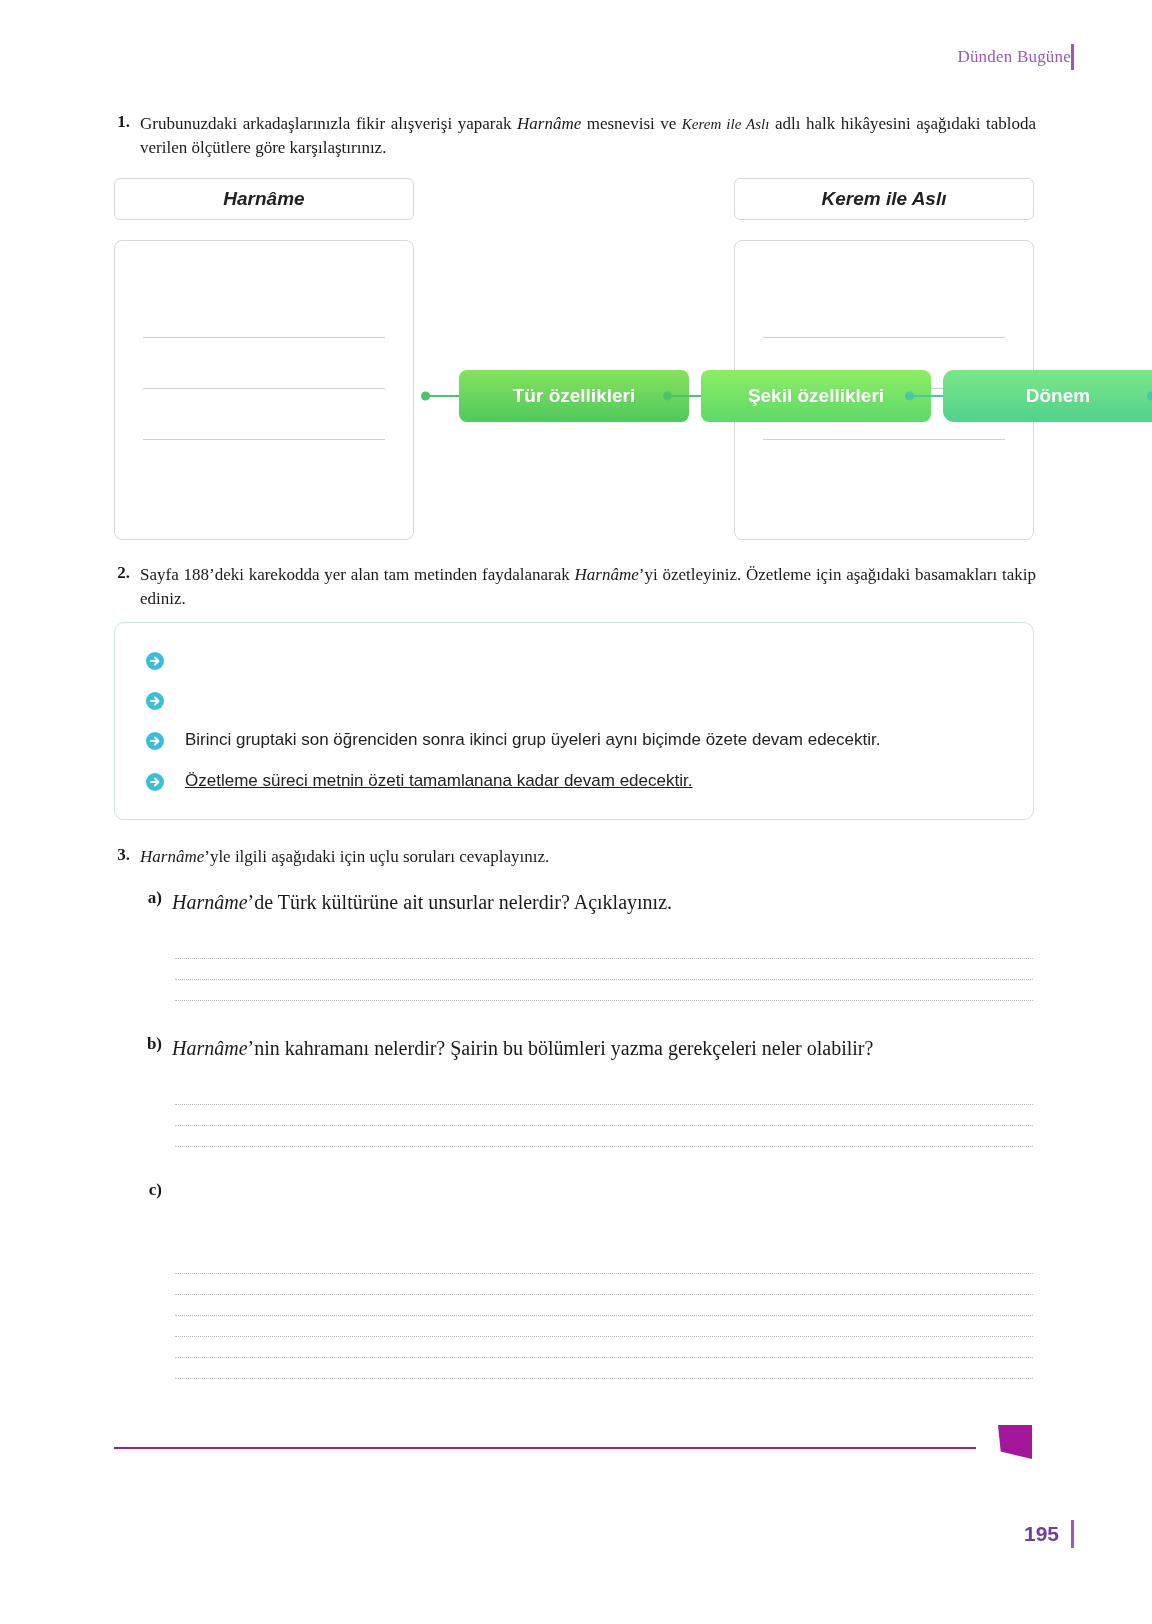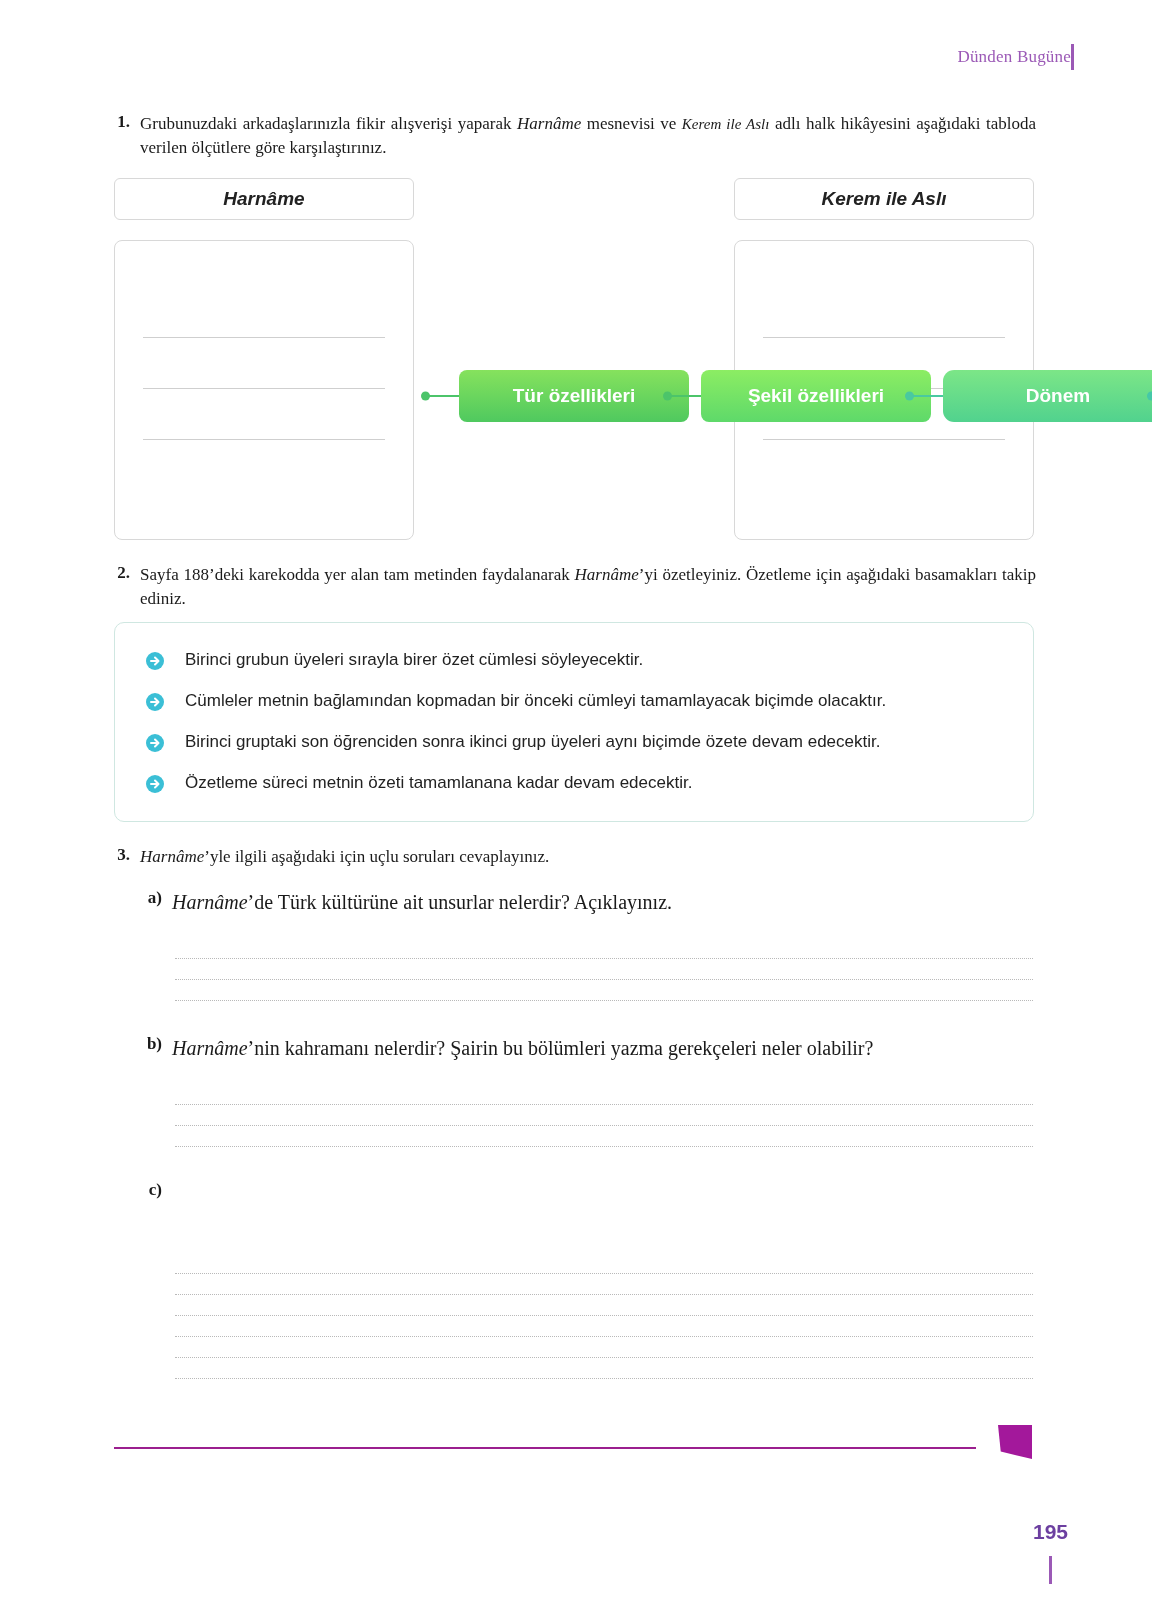--- a/index.html
+++ b/index.html
@@ -171,21 +171,21 @@
     background: #fff;
     padding: 26px 34px 26px 30px;
     box-sizing: border-box;
   }
   .step {
     display: flex;
     align-items: flex-start;
     gap: 20px;
     margin-bottom: 18px;
   }
-  .step:last-child { margin-bottom: 0; }
+  .step:last-child { margin-bottom: 0; text-decoration: underline; }
   .step-icon {
     flex: none;
     width: 20px;
     height: 20px;
     margin-top: 2px;
   }
   .step-text {
     font-family: "Liberation Sans", sans-serif;
     font-size: 17px;
     color: #222;
@@ -236,26 +236,25 @@
     position: absolute;
     left: 998px;
     top: 1425px;
     width: 34px;
     height: 34px;
     background: #a3189b;
     clip-path: polygon(0 0, 100% 0, 100% 100%, 8% 78%);
   }
   .page-no {
     position: absolute;
-    right: 84px;
+    right: 78px;
     top: 1520px;
     display: flex;
     align-items: center;
     gap: 12px;
-    flex-direction: column;
   }
   .page-no-text {
     font-family: "Liberation Sans", sans-serif;
     font-size: 21px;
     font-weight: bold;
     color: #6c3fa0;
   }
   .page-no-bar {
     width: 3px;
     height: 28px;
@@ -344,31 +343,29 @@
 
 <div class="steps">
 
   <div class="step">
     <span class="step-icon">
       <svg viewBox="0 0 20 20" width="20" height="20">
           <circle cx="10" cy="10" r="9" fill="#3bbfd6"></circle>
           <path d="M6 10h7M10 6.5l3.5 3.5L10 13.5" stroke="#ffffff" stroke-width="2" fill="none" stroke-linecap="round" stroke-linejoin="round"></path>
         </svg>
     </span>
-    <span class="step-text">Birinci grubun üyeleri sırayla birer özet cümlesi söyleyecektir.</span>
   </div>
 
   <div class="step">
     <span class="step-icon">
       <svg viewBox="0 0 20 20" width="20" height="20">
           <circle cx="10" cy="10" r="9" fill="#3bbfd6"></circle>
           <path d="M6 10h7M10 6.5l3.5 3.5L10 13.5" stroke="#ffffff" stroke-width="2" fill="none" stroke-linecap="round" stroke-linejoin="round"></path>
         </svg>
     </span>
-    <span class="step-text">Cümleler metnin bağlamından kopmadan bir önceki cümleyi tamamlayacak biçimde olacaktır.</span>
   </div>
 
   <div class="step">
     <span class="step-icon">
       <svg viewBox="0 0 20 20" width="20" height="20">
           <circle cx="10" cy="10" r="9" fill="#3bbfd6"></circle>
           <path d="M6 10h7M10 6.5l3.5 3.5L10 13.5" stroke="#ffffff" stroke-width="2" fill="none" stroke-linecap="round" stroke-linejoin="round"></path>
         </svg>
     </span>
     <span class="step-text">Birinci gruptaki son öğrenciden sonra ikinci grup üyeleri aynı biçimde özete devam edecektir.</span>

